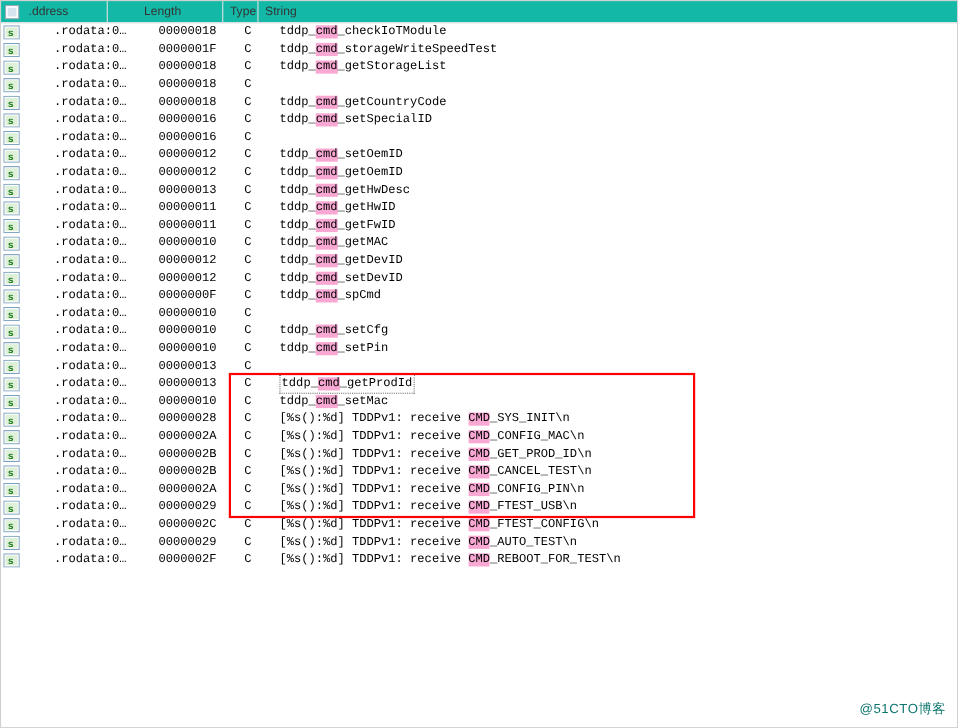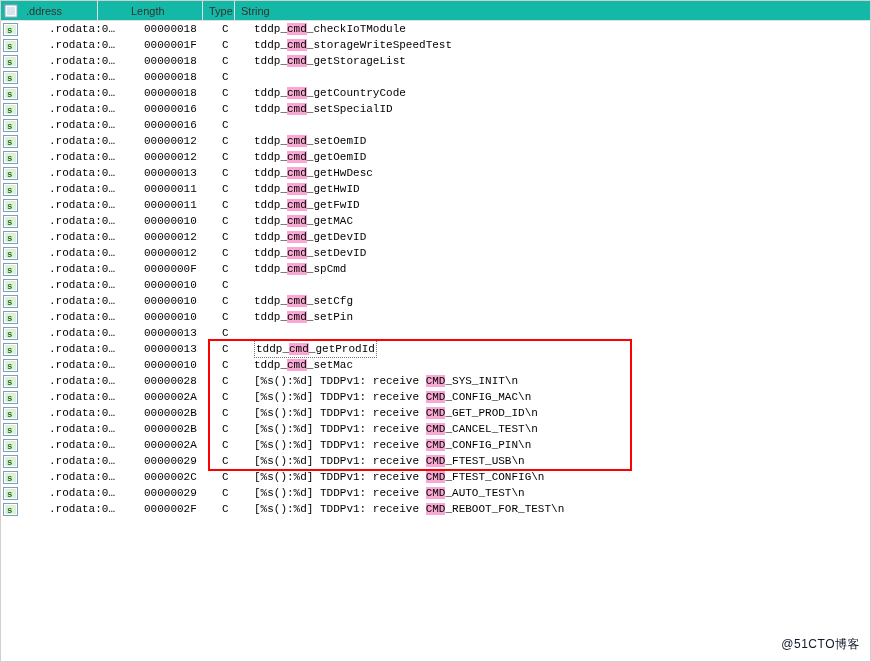--- a/index.html
+++ b/index.html
@@ -103,21 +103,21 @@
   .sel-box {
     border: 1px dotted #777;
     padding: 0 1px;
     display: inline-block;
   }
   .hl { background: #f9a8d4; }
   .watermark {
     position: absolute;
     right: 10px;
     bottom: 8px;
-    color: #0f172a;
+    color: #0f766e;
     font-size: 12px;
     font-family: sans-serif;
     letter-spacing: 0.5px;
     user-select: none;
     pointer-events: none;
   }
 </style>
 </head>
 <body>
 

